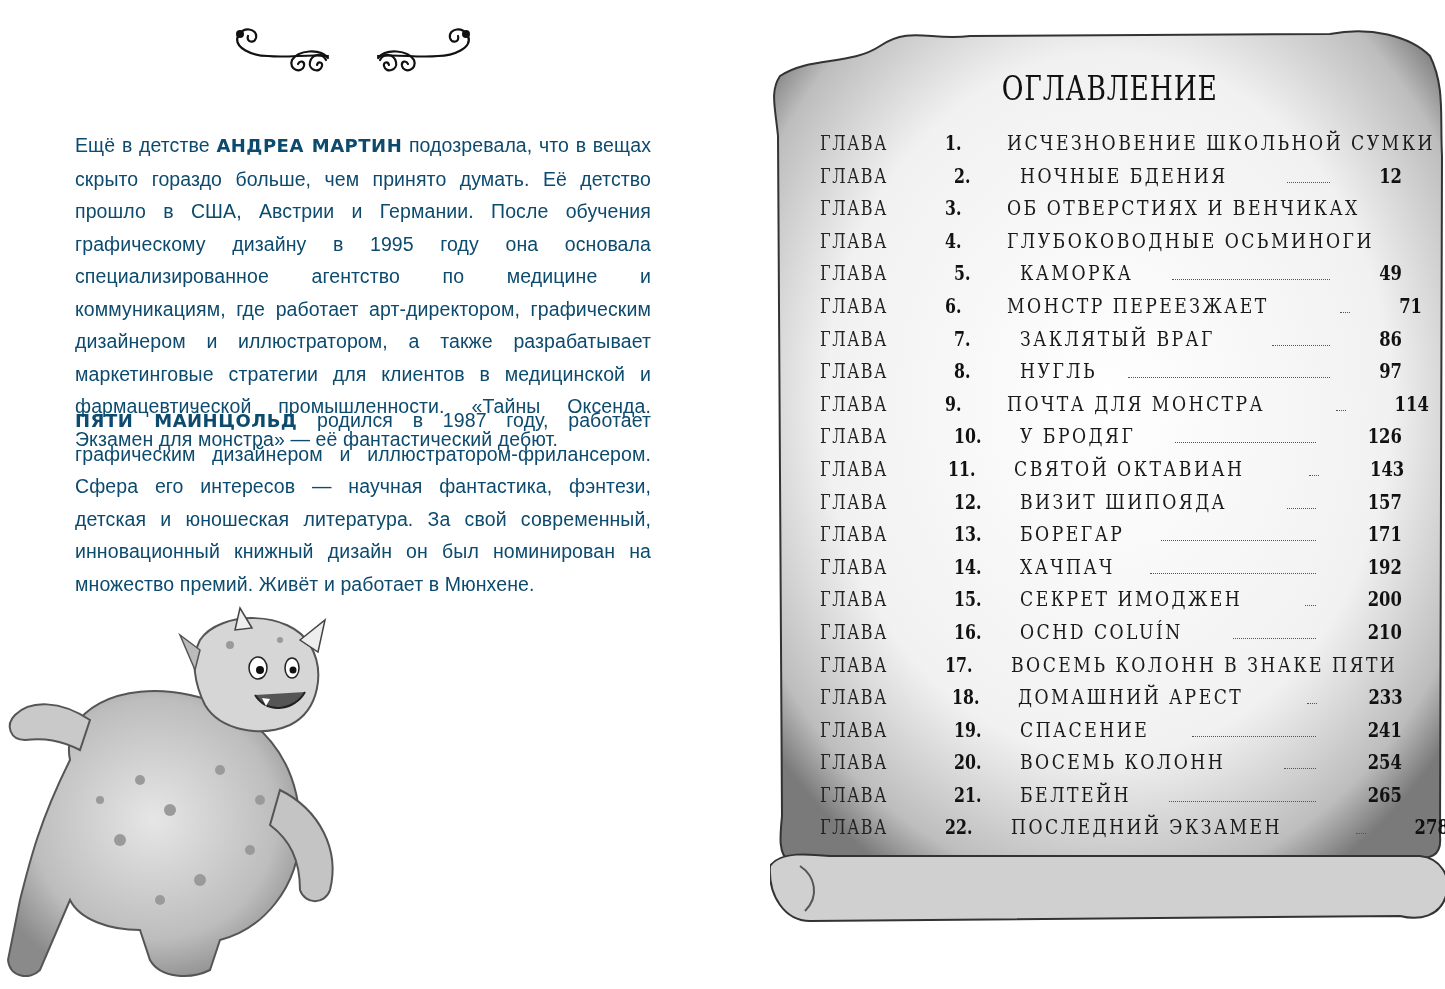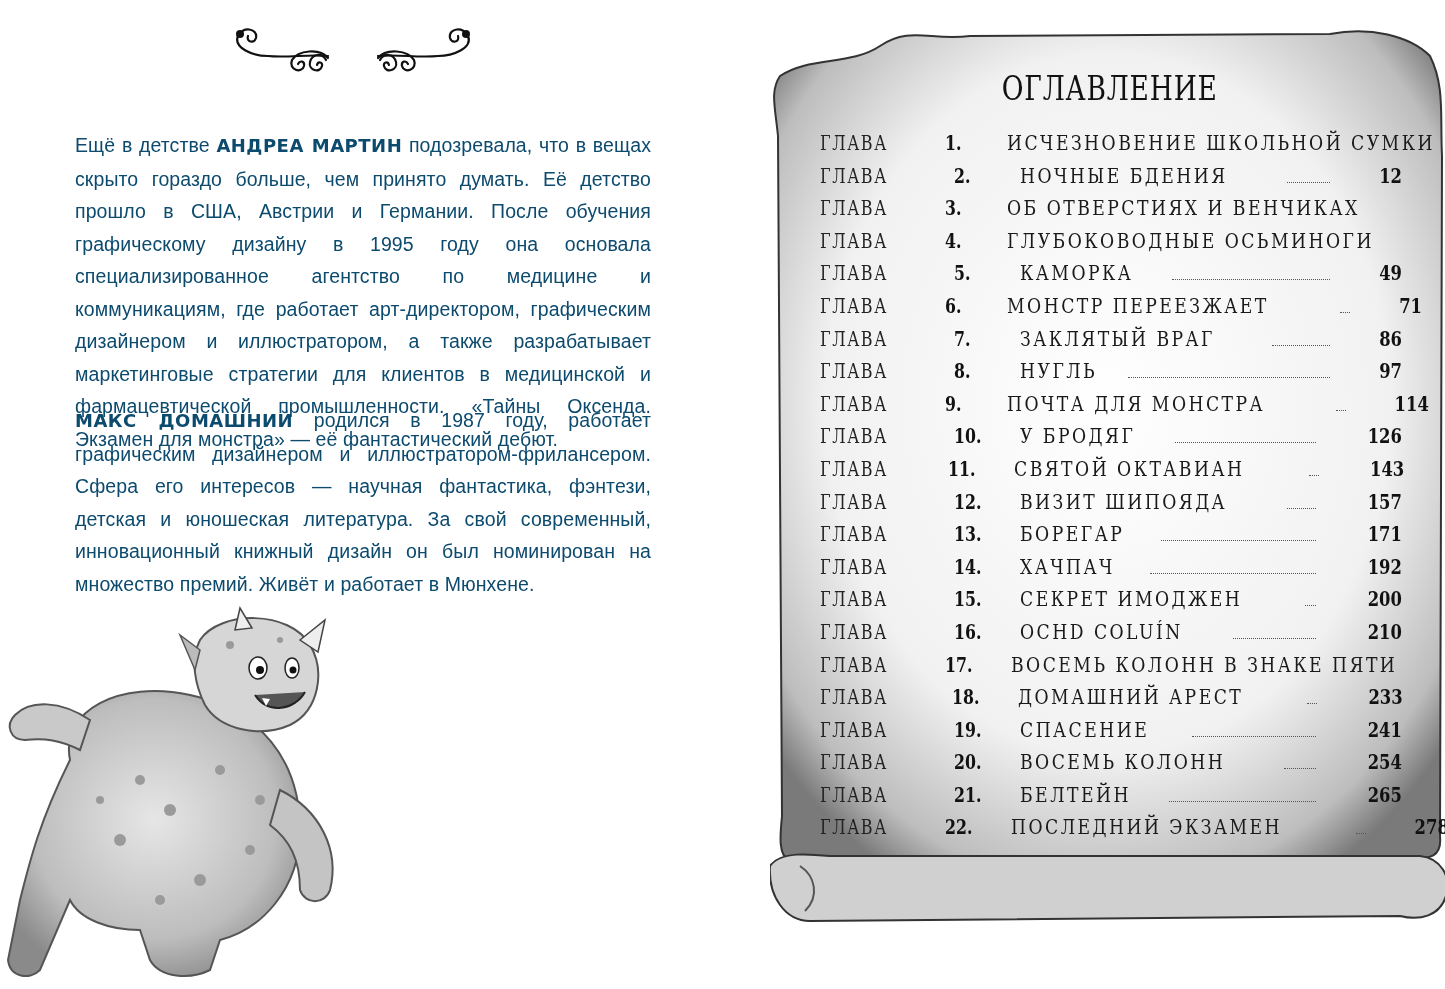--- a/index.html
+++ b/index.html
@@ -44,21 +44,21 @@
     </g>
     <circle cx="12" cy="16" r="4" fill="#111"></circle>
     <circle cx="238" cy="16" r="4" fill="#111"></circle>
   </svg>
 
   <p class="bio bio1" style="margin:0;">
     <span>Ещё в детстве </span><span class="name">АНДРЕА МАРТИН</span><span> подозревала, что в вещах скрыто гораздо больше, чем принято думать. Её детство прошло в США, Австрии и Германии. После обучения графическому дизайну в 1995 году она основала специализированное агентство по медицине и коммуникациям, где работает арт-директором, графическим дизайнером и иллюстратором, а также разрабатывает маркетинговые стратегии для клиентов в медицинской и фармацевтической промышленности. «Тайны Оксенда. Экзамен для монстра» — её фантастический дебют.</span>
   </p>
 
   <p class="bio bio2" style="margin:0;">
-    <span class="name">МАКС ДОМАШНИЙ</span><span> родился в 1987 году, работает графическим дизайнером и иллюстратором-фрилансером. Сфера его интересов — научная фантастика, фэнтези, детская и юношеская литература. За свой современный, инновационный книжный дизайн он был номинирован на множество премий. Живёт и работает в Мюнхене.</span>
+    <span class="name">ПЯТИ МАЙНЦОЛЬД</span><span> родился в 1987 году, работает графическим дизайнером и иллюстратором-фрилансером. Сфера его интересов — научная фантастика, фэнтези, детская и юношеская литература. За свой современный, инновационный книжный дизайн он был номинирован на множество премий. Живёт и работает в Мюнхене.</span>
   </p>
 
   <svg class="monster" viewBox="0 0 380 385">
     <defs>
       <radialGradient id="fur" cx="50%" cy="45%" r="60%">
         <stop offset="0%" stop-color="#e6e6e6"></stop>
         <stop offset="70%" stop-color="#bdbdbd"></stop>
         <stop offset="100%" stop-color="#8a8a8a"></stop>
       </radialGradient>
     </defs>

